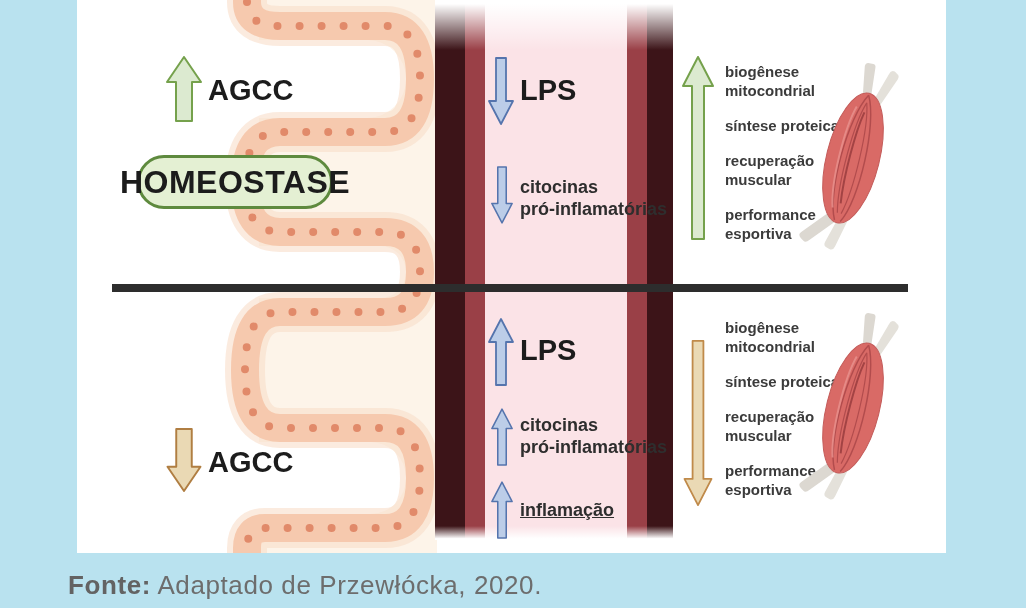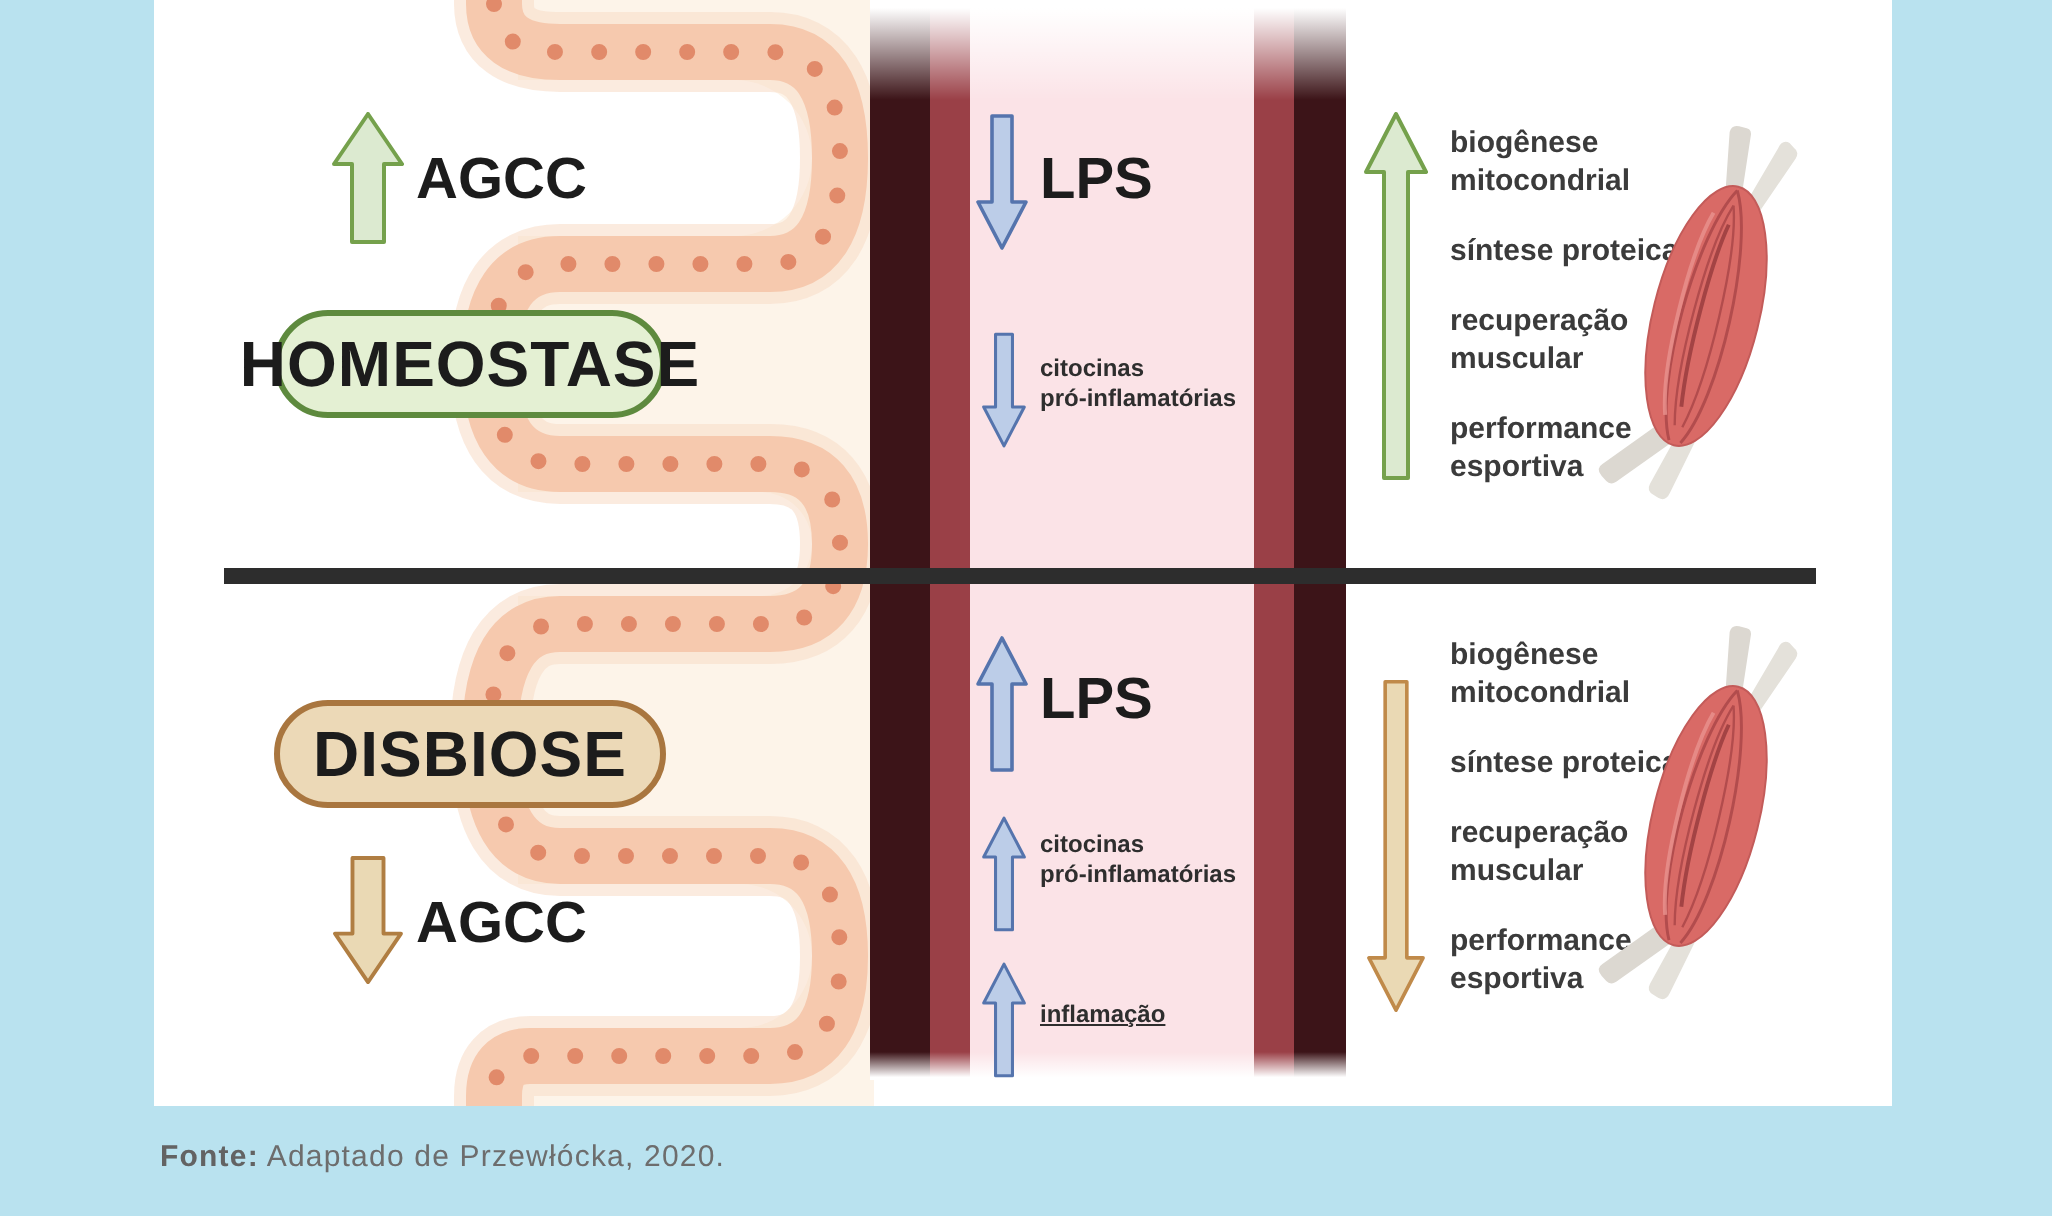--- a/index.html
+++ b/index.html
@@ -22,28 +22,28 @@
 
   #divider { position:absolute; left:35px; top:284px; width:796px; height:8px; background:#2d2d2d; }
 
   .pill { position:absolute; left:60px; width:196px; height:54px; border-radius:27px;
       display:flex; align-items:center; justify-content:center;
       font-weight:700; font-size:32px; color:#1c1c1c; letter-spacing:0.5px; }
   #homeostase-pill { top:155px; background:#e4f0d3; border:3px solid #5e8a3e; }
   #disbiose-pill   { top:350px; background:#ecd9b7; border:3px solid #a9763f; }
 
   .big-label { position:absolute; font-weight:700; font-size:29px; color:#1c1c1c; }
-  .small-label { position:absolute; font-weight:700; font-size:12px; color:#2e2e2e;
+  .small-label { position:absolute; font-weight:700; font-size:18px; color:#2e2e2e;
       line-height:1.22; white-space:pre-line; }
 
   .outcome-list { position:absolute; left:648px; width:140px; display:flex;
       flex-direction:column; gap:16px; }
   .outcome-item { font-weight:700; font-size:15px; line-height:19px; color:#3b3b3b; white-space:pre-line; }
 
-  #caption { position:absolute; left:80px; top:570px; font-size:15px; color:#6d6d6d; letter-spacing:0.6px; }
+  #caption { position:absolute; left:68px; top:570px; font-size:26px; color:#6d6d6d; letter-spacing:0.6px; }
   #caption .caption-prefix { font-weight:700; color:#636363; }
 
   svg { display:block; }
 </style>
 </head>
 <body>
 
 <div id="canvas">
 
   <div id="figure-panel">
@@ -115,21 +115,20 @@
         <path d="M55,34 C70,60 72,140 58,166" fill="none" stroke="#b24c4d" stroke-width="1.5"></path>
         <path d="M55,42 C47,66 46,130 53,158" fill="none" stroke="#b24c4d" stroke-width="1.2"></path>
         <path d="M55,42 C63,66 64,130 57,158" fill="none" stroke="#b24c4d" stroke-width="1.2"></path>
         <path d="M55,52 C51,72 50,120 54,148" fill="none" stroke="#a34344" stroke-width="2"></path>
         <path d="M46,48 C39,72 39,130 47,154" fill="none" stroke="#e8928e" stroke-width="2" opacity="0.8"></path>
       </g>
     </svg>
 
     <div id="divider"></div>
 
-    <div class="pill" id="disbiose-pill">DISBIOSE</div>
 
     <svg class="abs" style="left:89px; top:428px;" width="36" height="64" viewBox="0 0 36 66">
       <polygon points="18,65 1,40 10,40 10,1 26,1 26,40 35,40" fill="#ead9b4" stroke="#b07e42" stroke-width="2" stroke-linejoin="round"></polygon>
     </svg>
     <div class="big-label" style="left:131px; top:446px;">AGCC</div>
 
     <svg class="abs" style="left:411px; top:318px;" width="26" height="68" viewBox="0 0 26 68">
       <polygon points="13,1 25,24 18,24 18,67 8,67 8,24 1,24" fill="#bccde8" stroke="#5574ad" stroke-width="1.8" stroke-linejoin="round"></polygon>
     </svg>
     <div class="big-label" style="left:443px; top:334px;">LPS</div>

